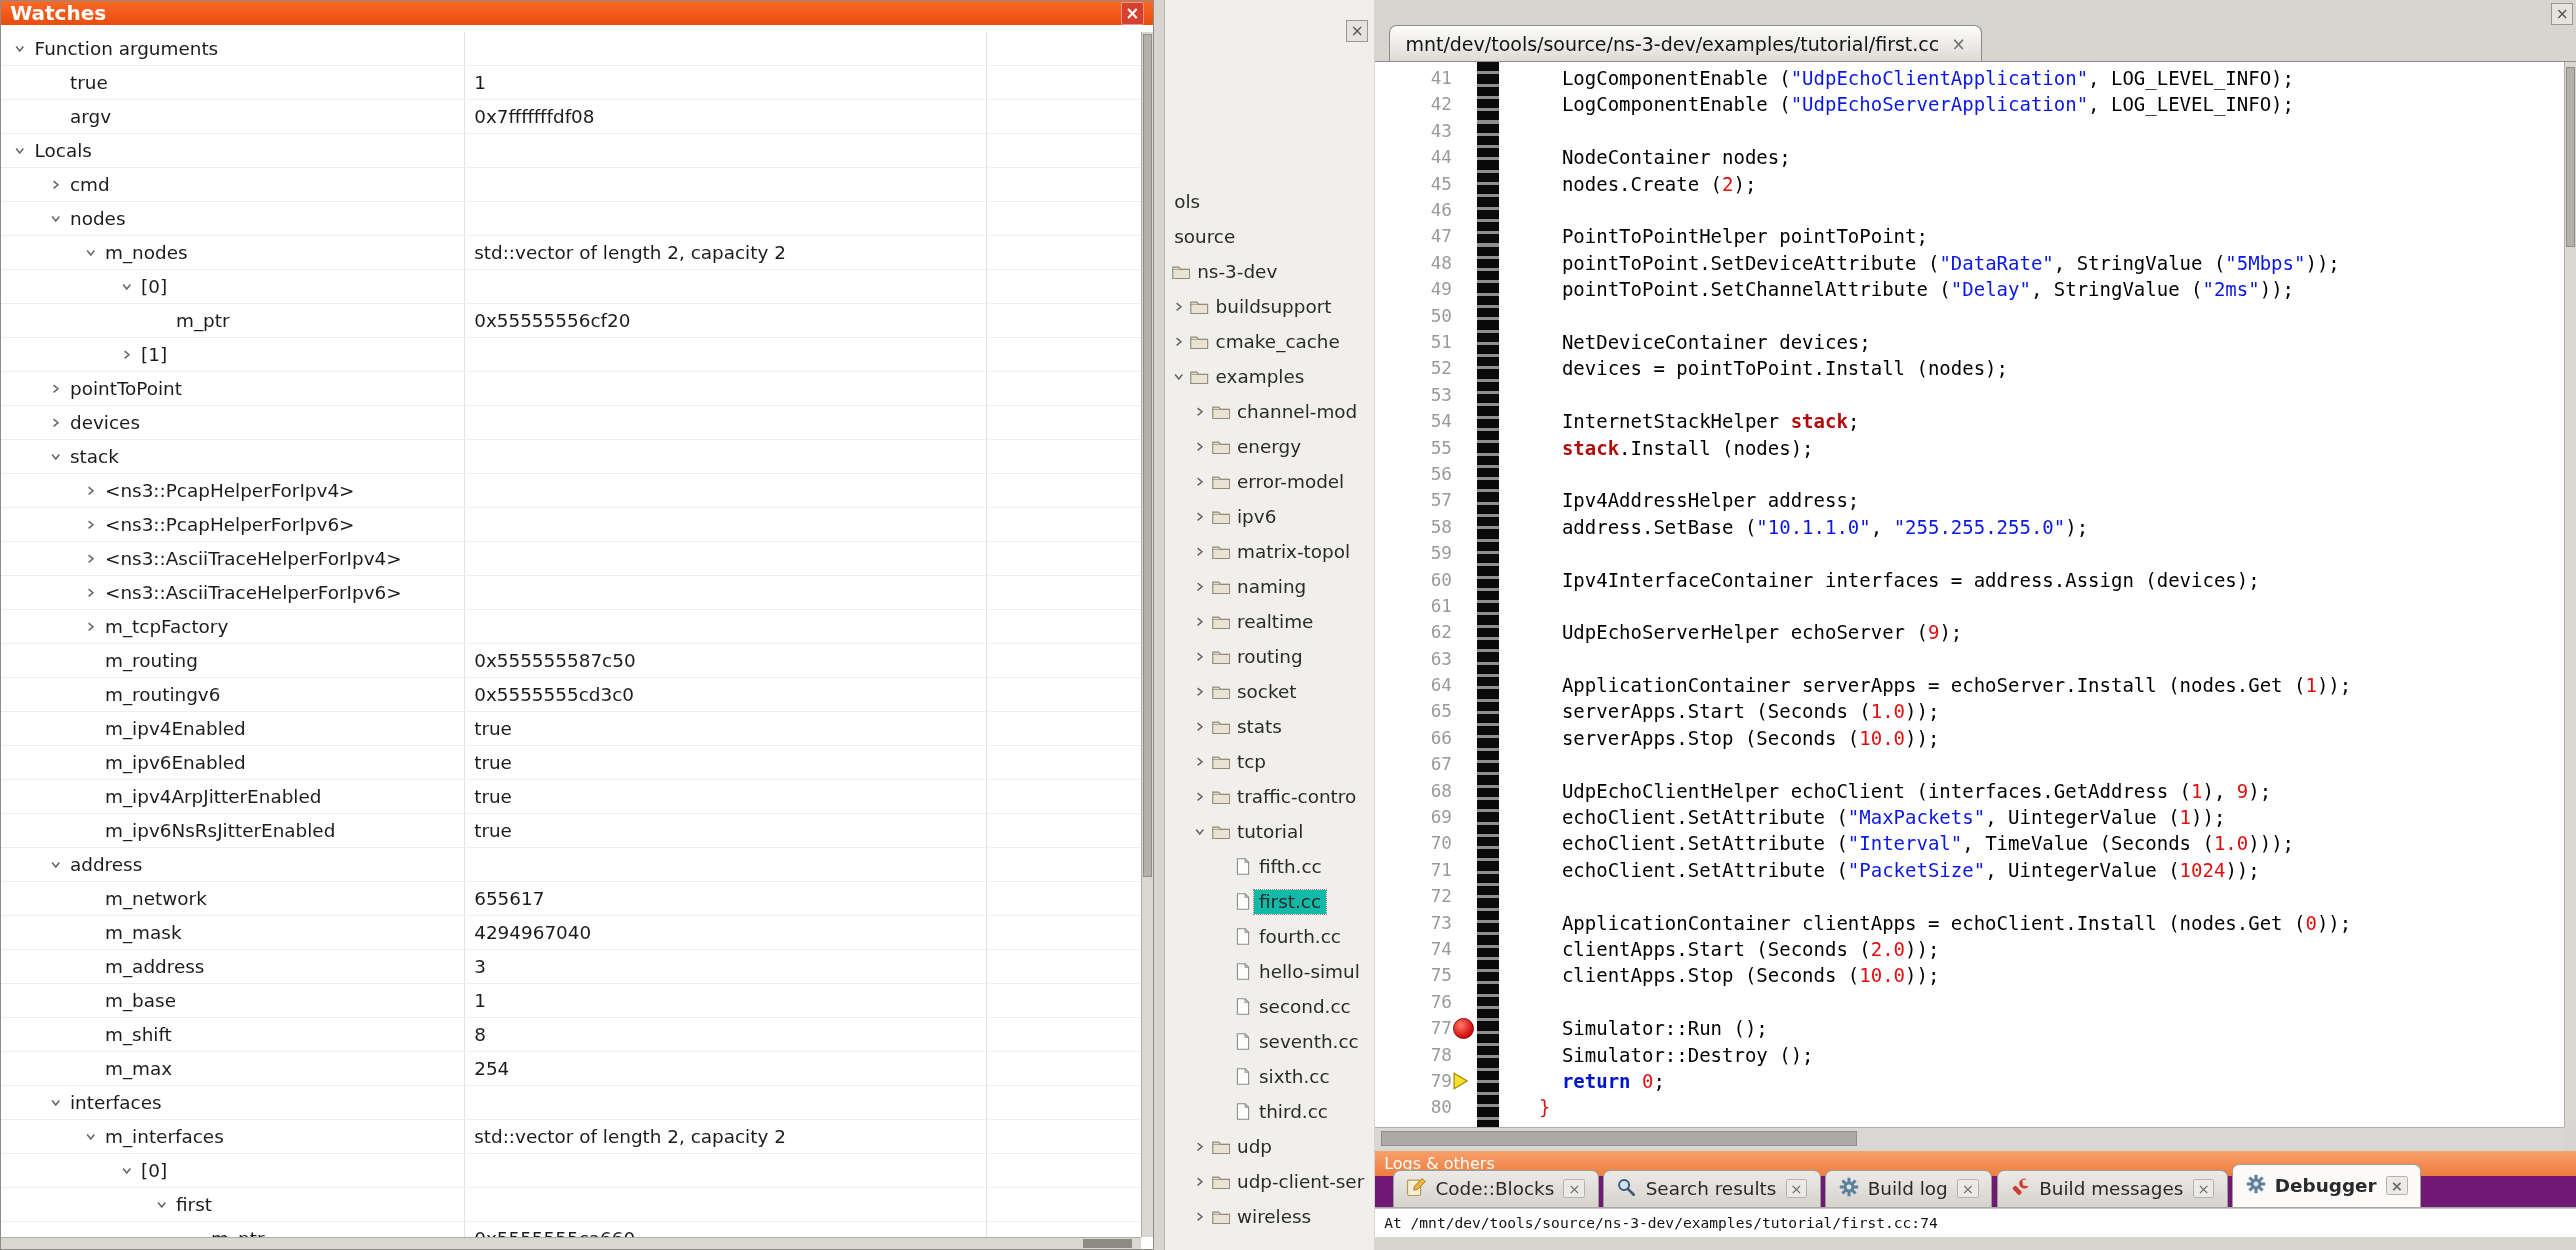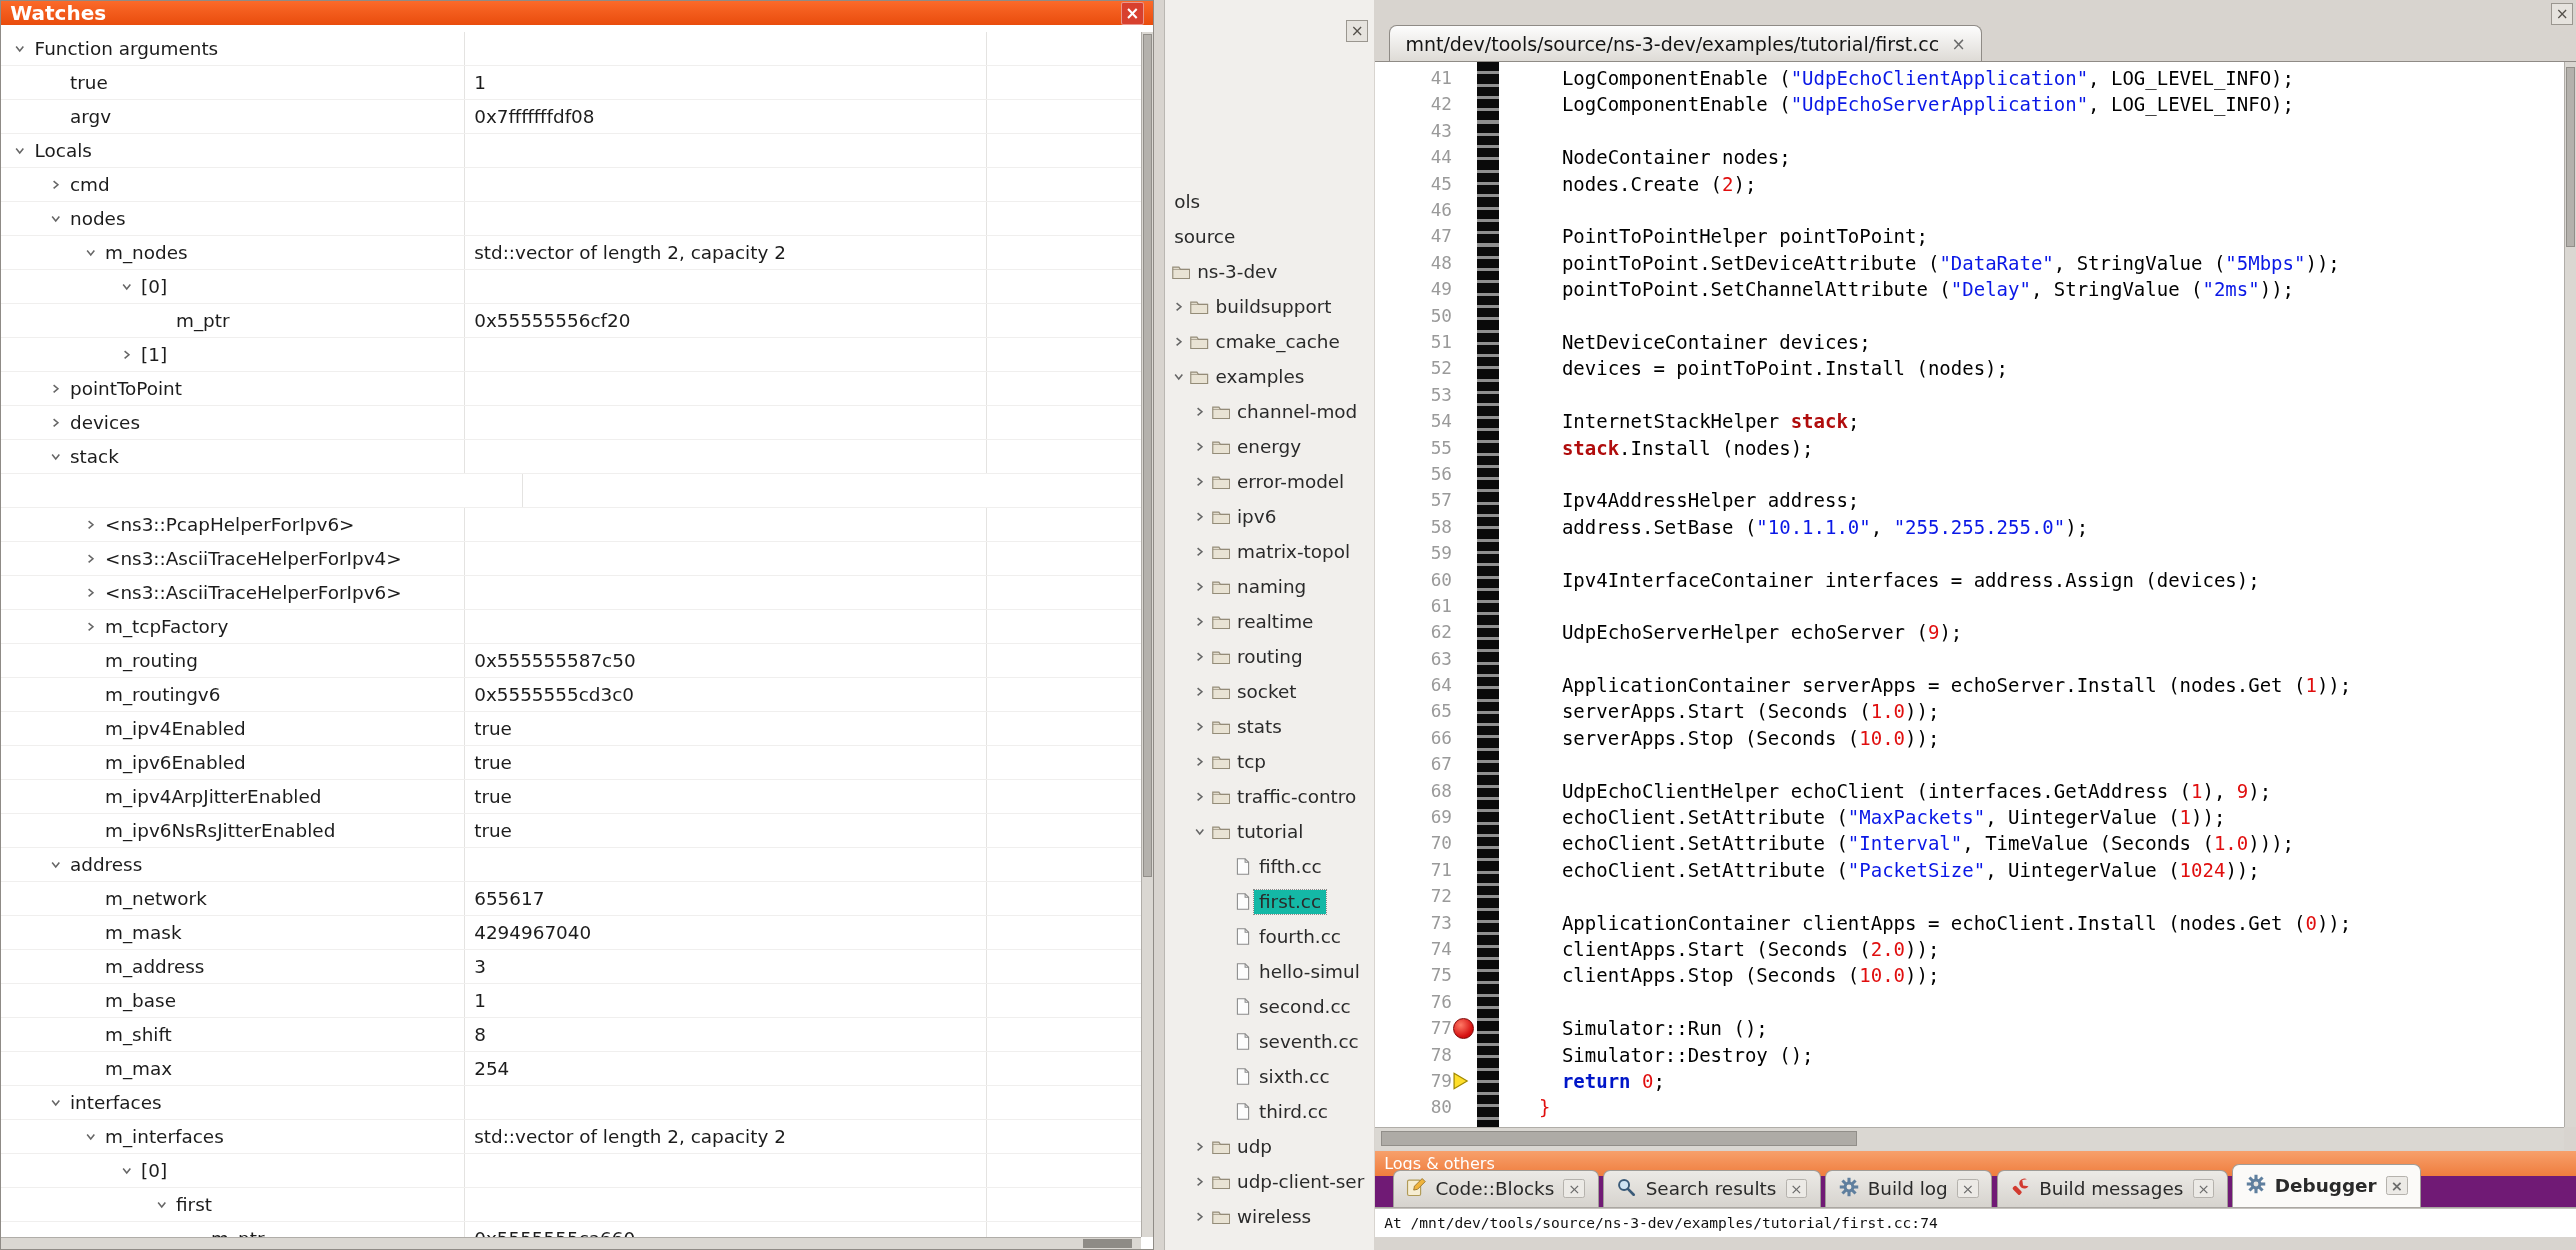--- a/index.html
+++ b/index.html
@@ -237,20 +237,28 @@
             <svg width="11.5" height="11.5" viewBox="0 0 16 16">
               <polyline points="5,3 11,8 5,13" fill="none" stroke="#666" stroke-width="2.2"></polyline>
             </svg>
           </span>
           <span>stack</span>
         </div>
         <div class="w-val"></div>
         <div class="w-x"></div>
       </div>
       <div class="w-row">
+        <div class="w-name" style="padding-left: 75px;">
+          <span class="chev collapsed">
+            <svg width="11.5" height="11.5" viewBox="0 0 16 16">
+              <polyline points="5,3 11,8 5,13" fill="none" stroke="#666" stroke-width="2.2"></polyline>
+            </svg>
+          </span>
+          <span>&lt;ns3::PcapHelperForIpv4&gt;</span>
+        </div>
         <div class="w-val"></div>
         <div class="w-x"></div>
       </div>
       <div class="w-row">
         <div class="w-name" style="padding-left: 75px;">
           <span class="chev collapsed">
             <svg width="11.5" height="11.5" viewBox="0 0 16 16">
               <polyline points="5,3 11,8 5,13" fill="none" stroke="#666" stroke-width="2.2"></polyline>
             </svg>
           </span>

